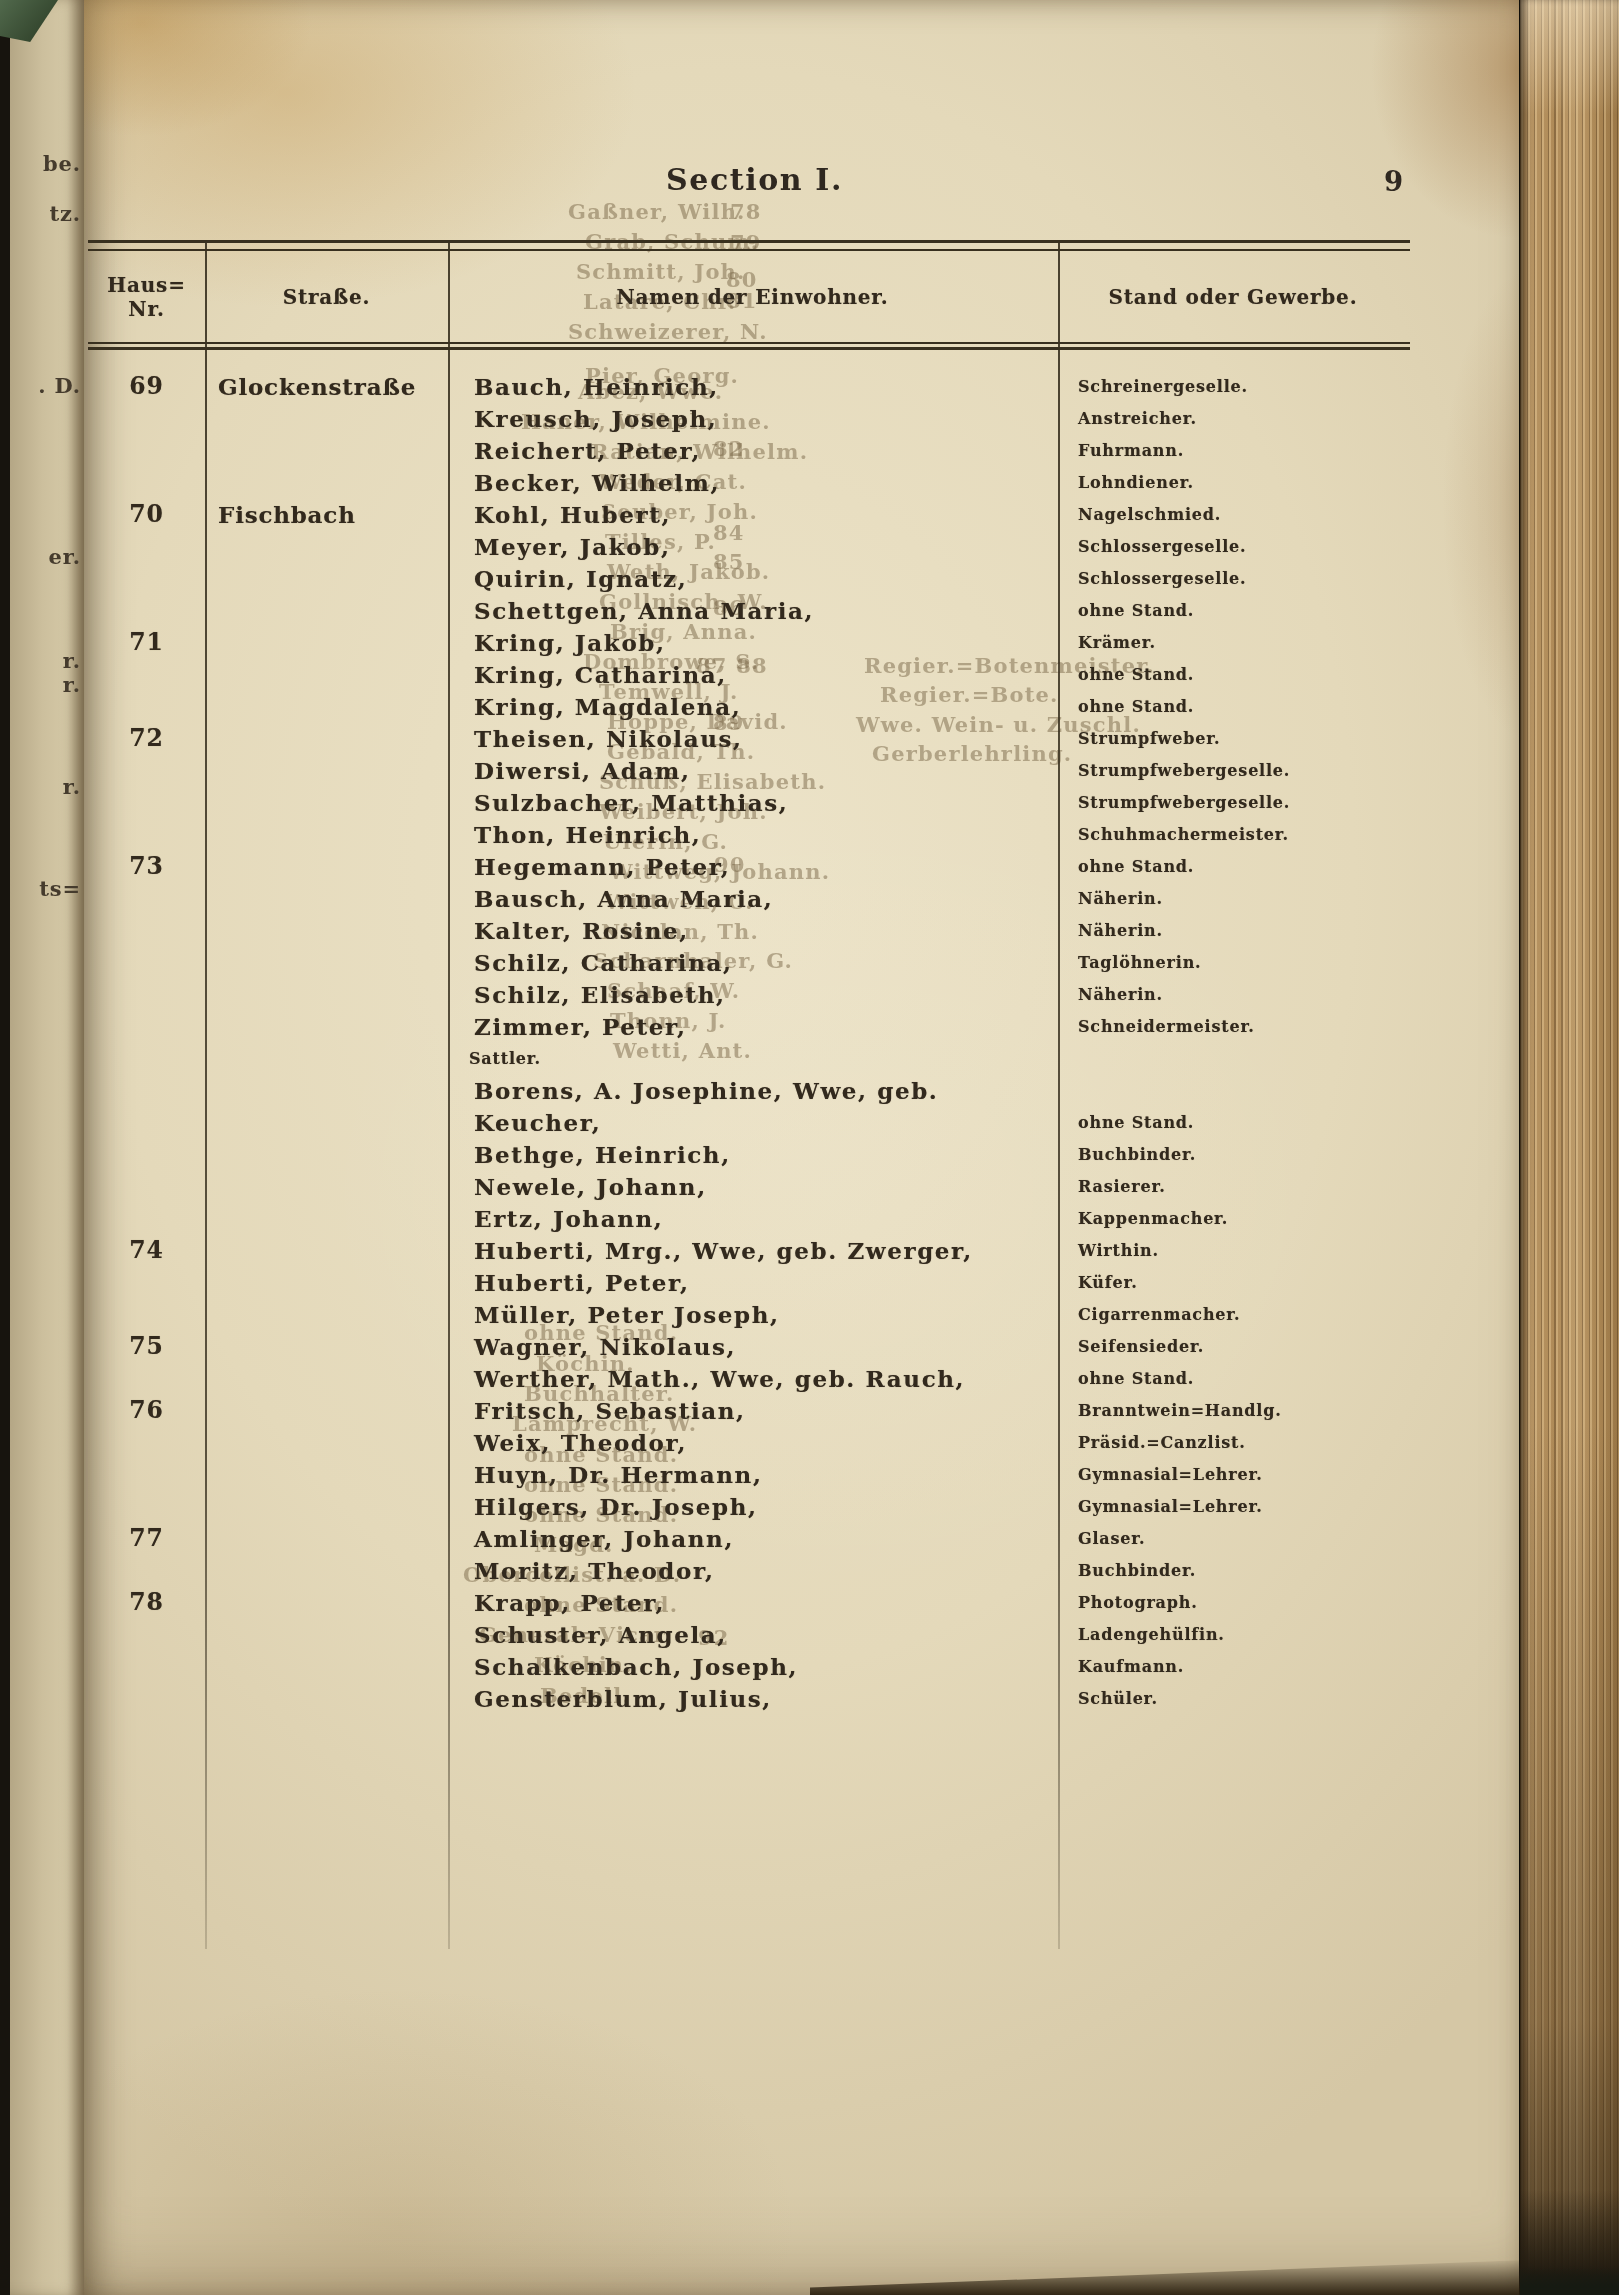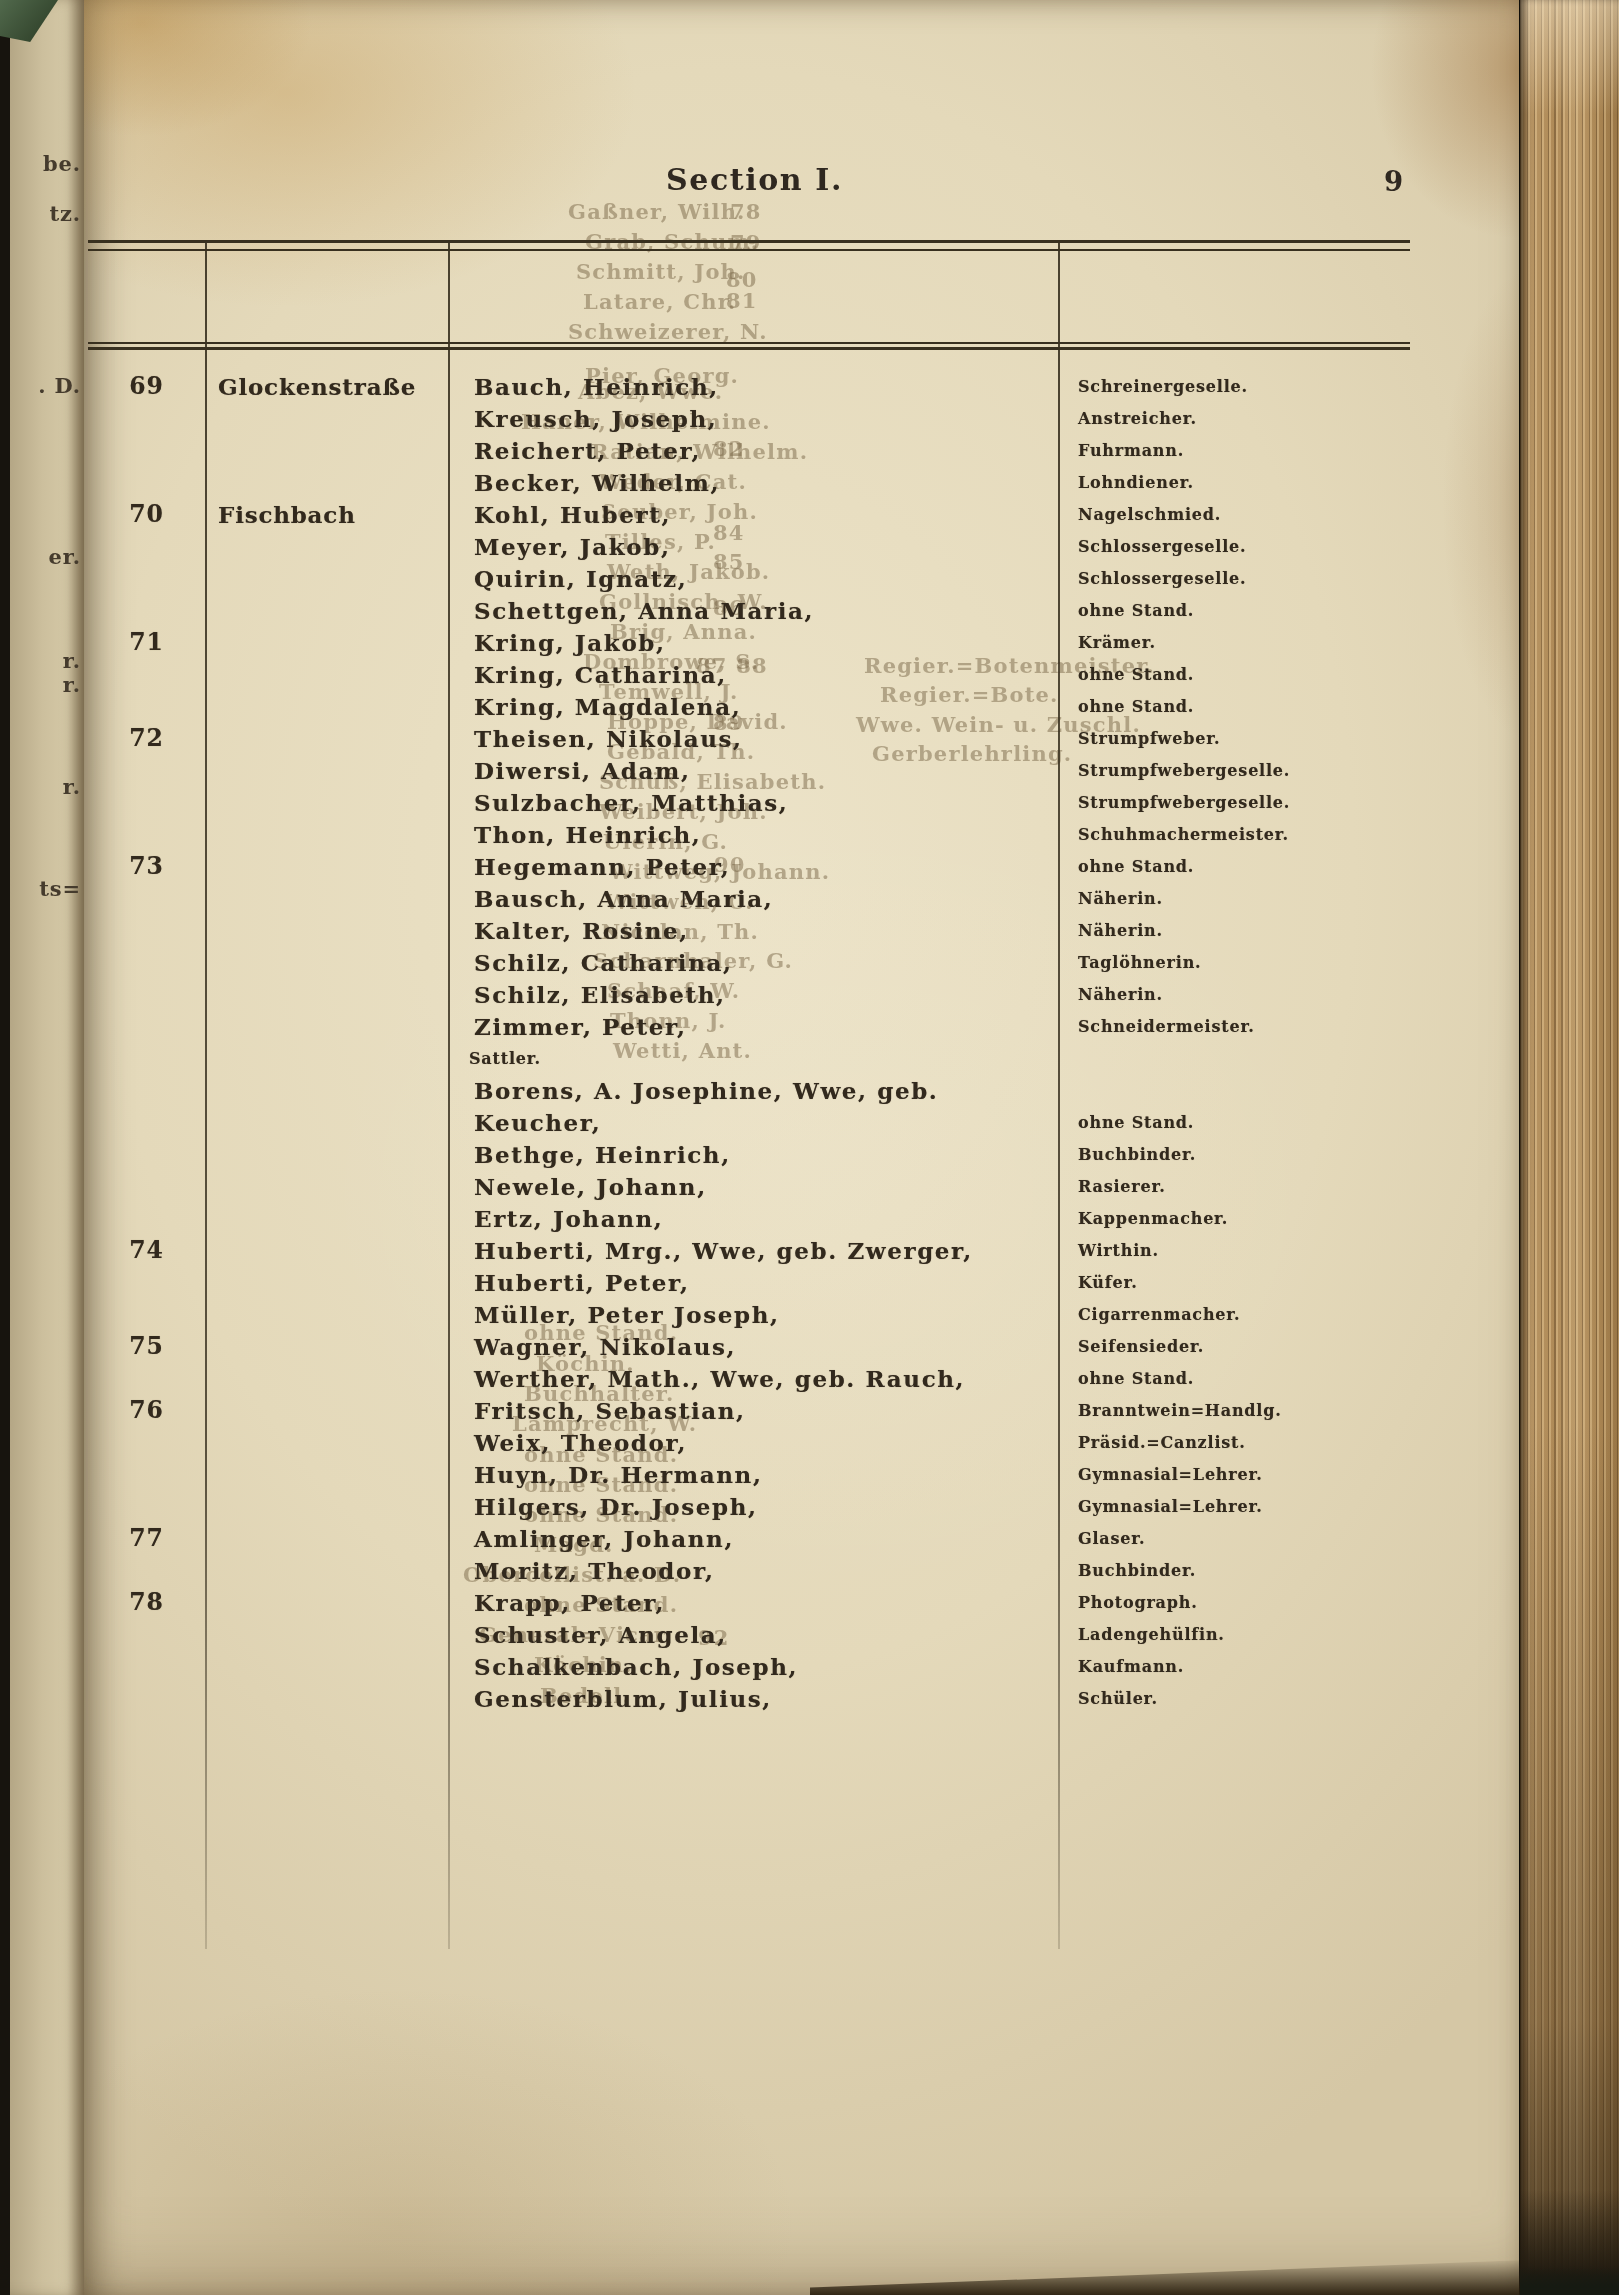--- a/index.html
+++ b/index.html
@@ -198,20 +198,29 @@
         <div class="ghost" style="left: 456px; top: 1683px;">Bedell.</div>
       </div>
 
     <div class="section-title">Section I.</div>
     <div class="page-number">9</div>
 
     <div class="table">
       <div class="hrule r1"></div>
       <div class="hrule r2"></div>
 
+      <div class="thead">
+        <div class="h-nr">
+          <div>Haus=</div>
+          <div>Nr.</div>
+        </div>
+        <div>Straße.</div>
+        <div>Namen der Einwohner.</div>
+        <div>Stand oder Gewerbe.</div>
+      </div>
 
       <div class="hrule r3"></div>
       <div class="hrule r4"></div>
 
       <div class="vline v1"></div>
       <div class="vline v2"></div>
       <div class="vline v3"></div>
 
       <div id="rows">
   <div class="row">

